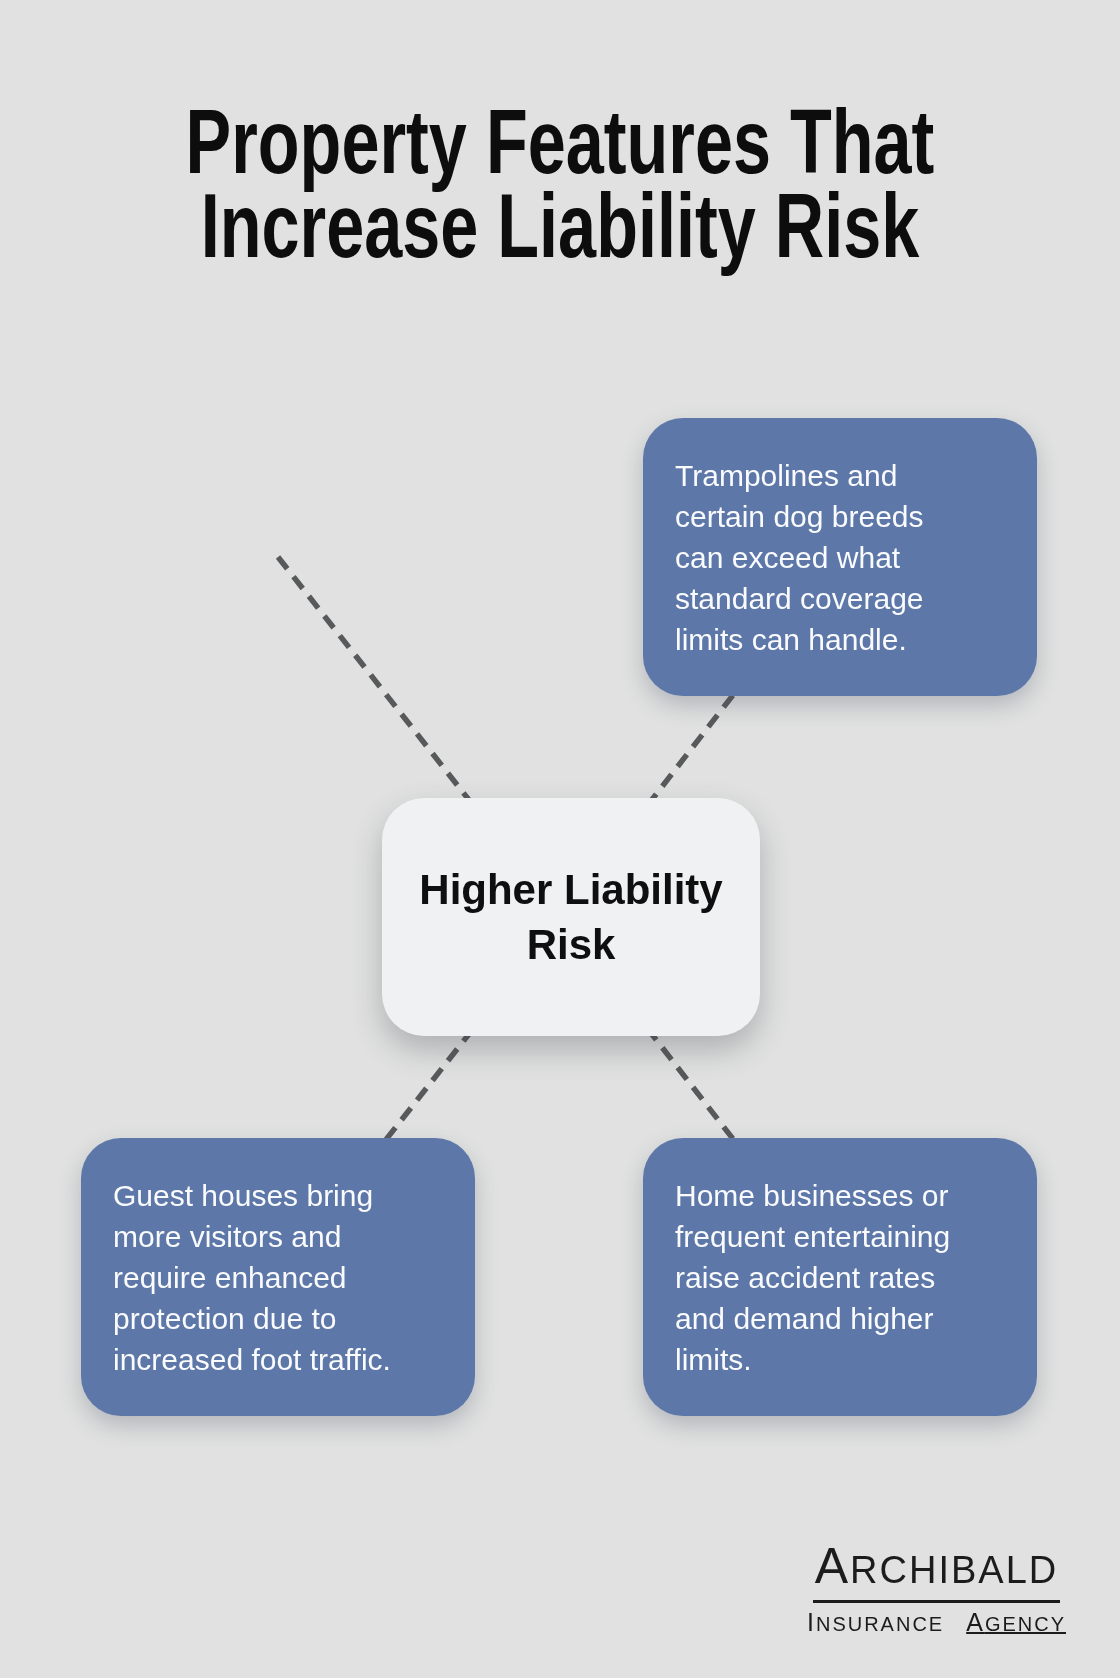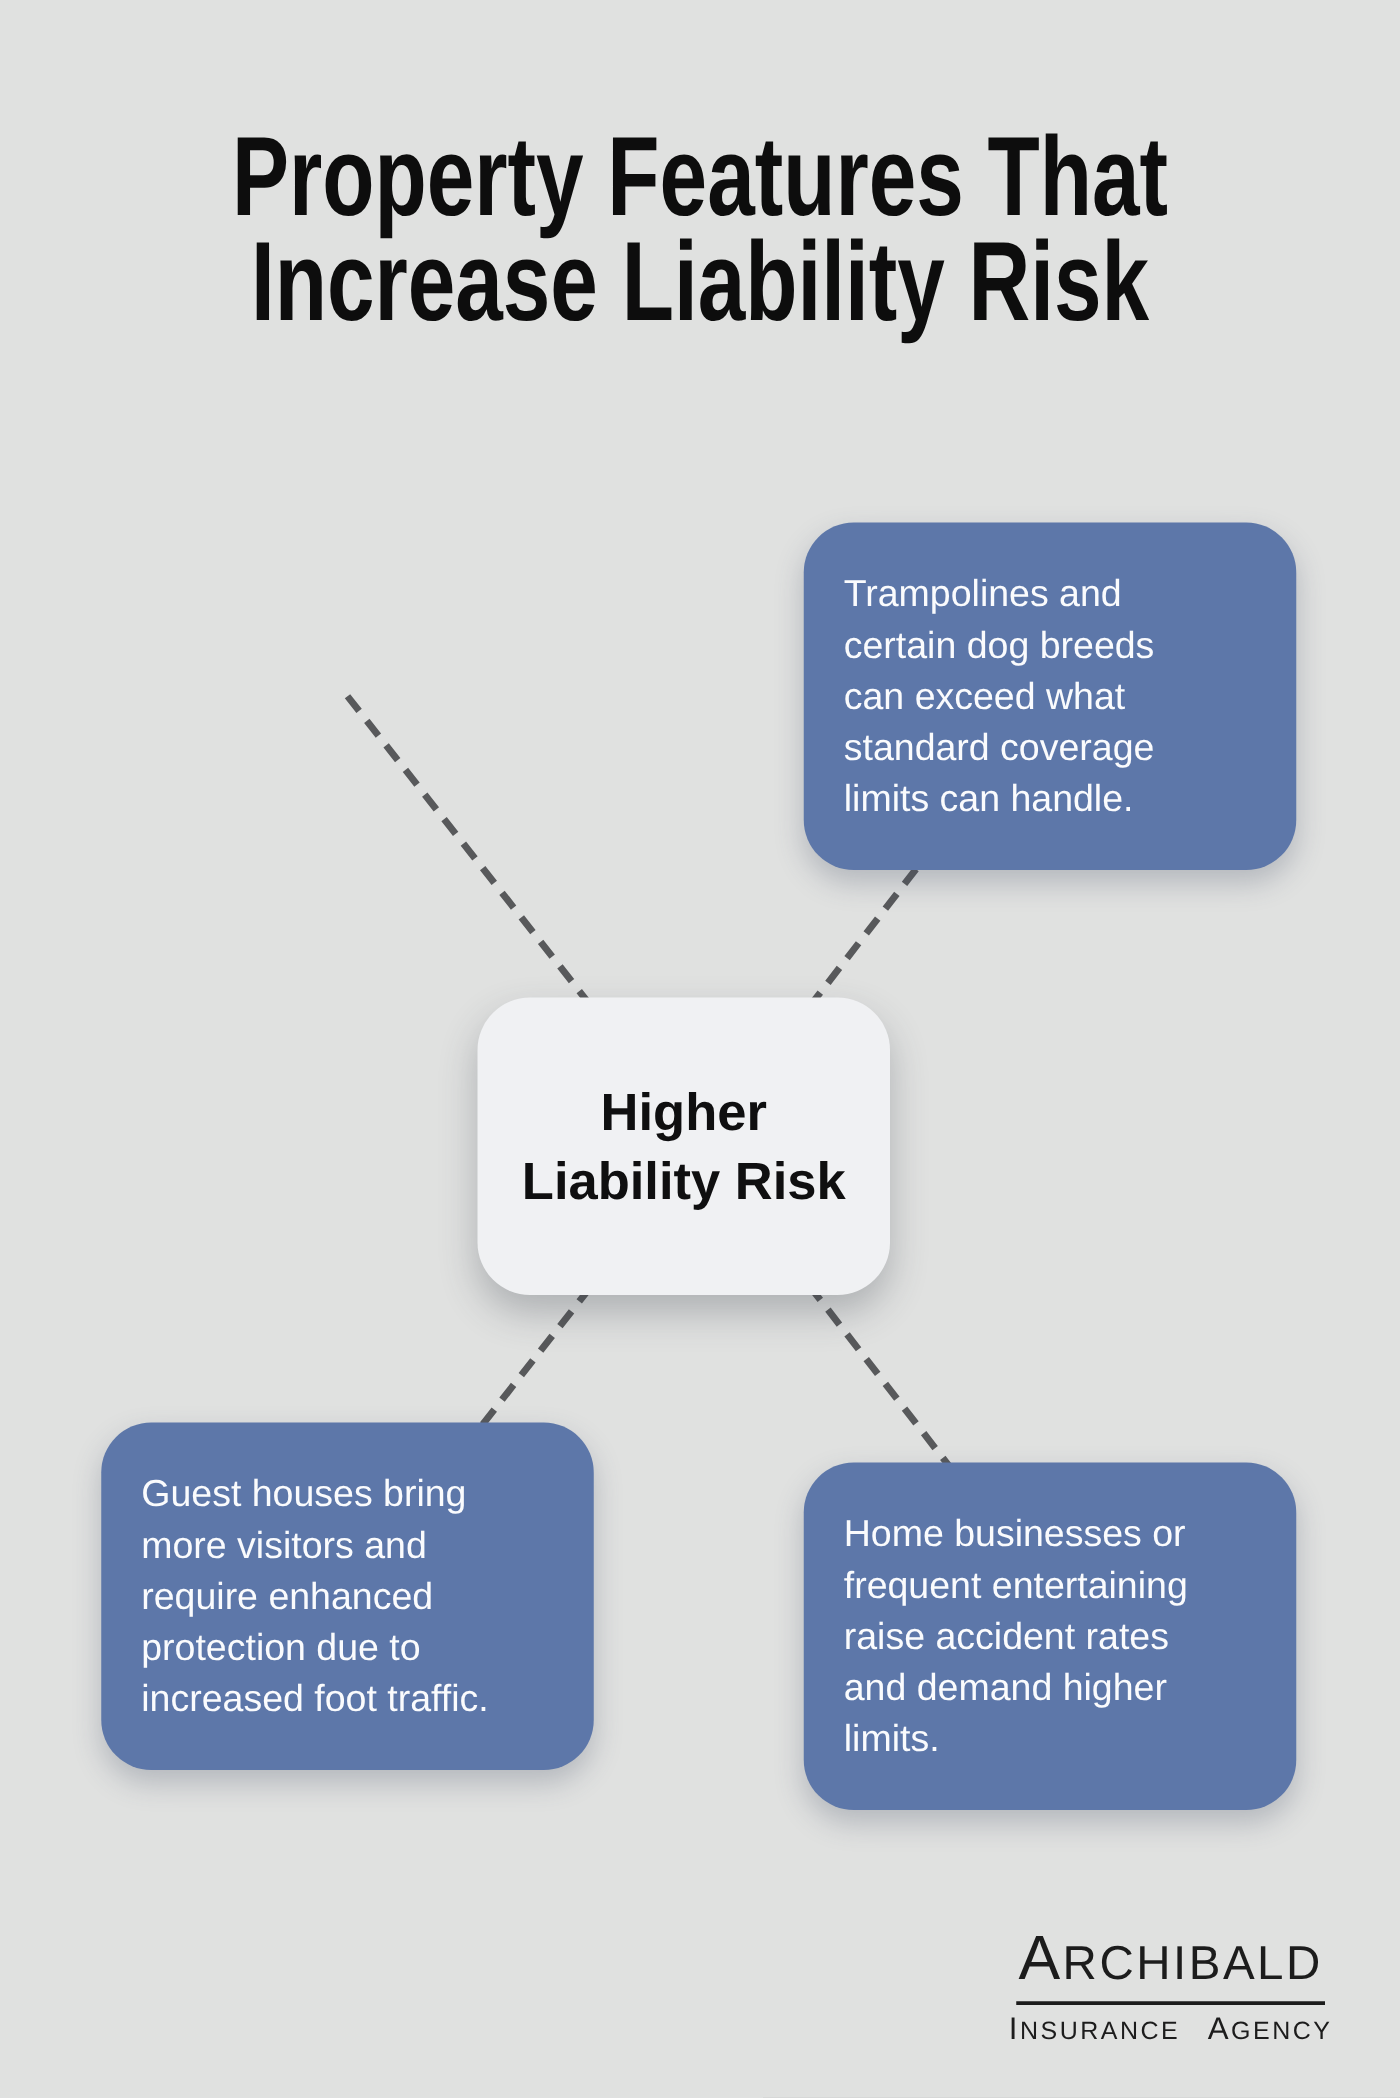--- a/index.html
+++ b/index.html
@@ -65,26 +65,26 @@
     margin:0;
     color:var(--node-text);
     font-size:30px;
     line-height:41px;
     font-weight:400;
     width:302px;
   }
   .node.tl{left:81px;top:418px;}
   .node.tr{left:643px;top:418px;}
   .node.bl{left:81px;top:1138px;}
-  .node.br{left:643px;top:1138px;margin-top:32px;}
+  .node.br{left:643px;top:1138px;}
   
   .center{
     position:absolute;
     left:382px;top:798px;
-    width:330px;height:238px;
+    width:378px;height:238px;
     background:var(--center-fill);
     border-radius:42px;
     box-shadow:0 14px 30px rgba(60,65,75,0.30);
     display:flex;
     align-items:center;
     justify-content:flex-end;
     z-index:3;
     box-sizing:border-box;
     padding:0 24px;
   }
@@ -114,21 +114,21 @@
     white-space:nowrap;
   }
   .logo-name .li{font-size:50px;}
   .logo-sub{
     margin-top:5px;
     font-size:20px;
     letter-spacing:2px;
     white-space:nowrap;
   }
   .logo-sub .si{font-size:25px;}
-  .logo-sub .word2{margin-left:22px;}
+  .logo-sub .word2{margin-left:22px;text-decoration:underline;}
 </style>
 </head>
 <body>
 
 <div class="canvas">
 
   <h1 class="title">
     <span class="title-line">Property Features That</span>
     <span class="title-line">Increase Liability Risk</span>
   </h1>

